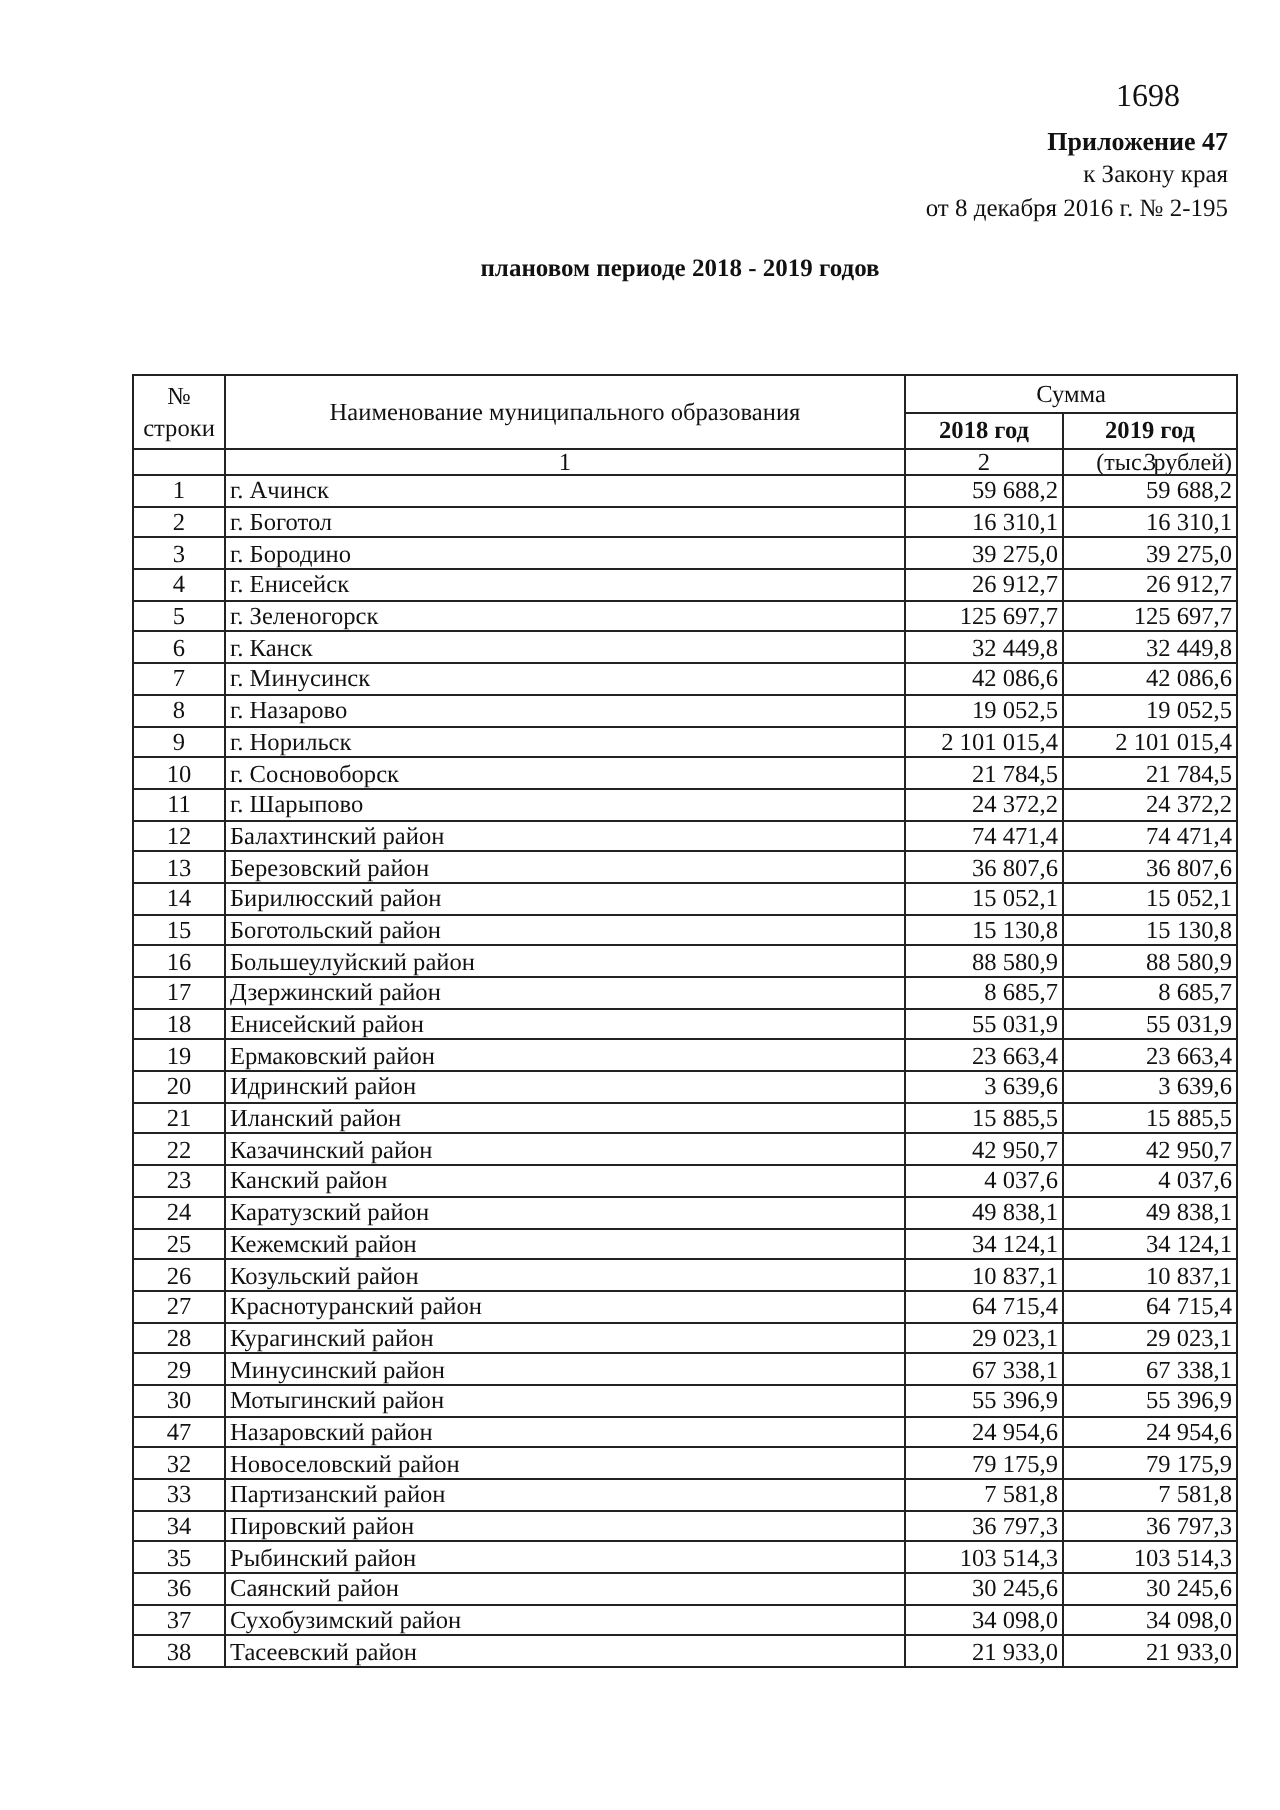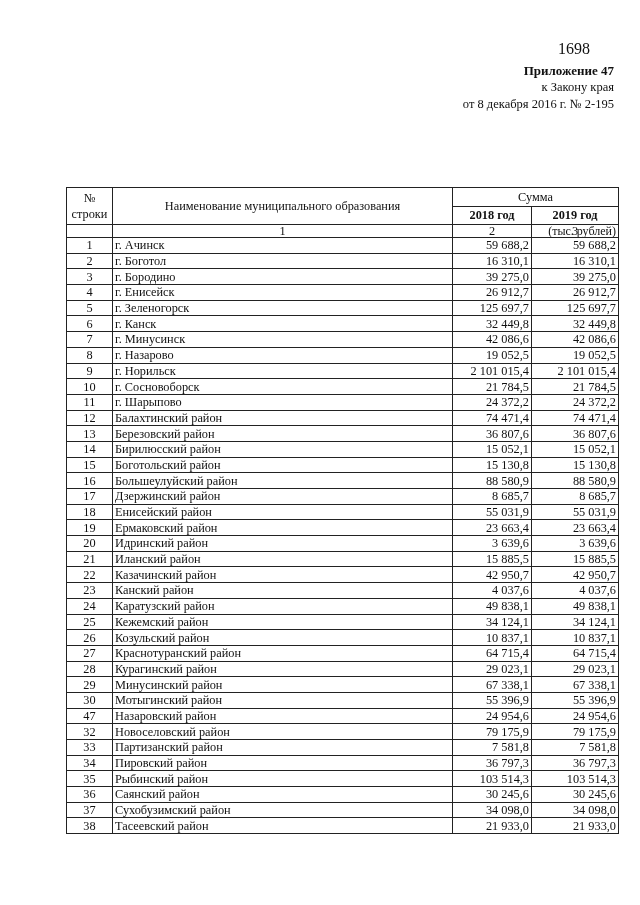--- a/index.html
+++ b/index.html
@@ -31,20 +31,21 @@
 
 <div class="page-number">1698</div>
 
 <div class="appendix appendix-block">
   <div class="app-title">Приложение 47</div>
   <div>к Закону края</div>
   <div>от 8 декабря 2016 г. № 2-195</div>
 </div>
 
 <div class="doc-title">
+  <div>плановом периоде 2018 - 2019 годов</div>
 </div>
 
 <div class="units">(тыс. рублей)</div>
 
 <table class="data">
   <colgroup>
       <col class="c-no">
       <col class="c-name">
       <col class="c-y1">
       <col class="c-y2">

